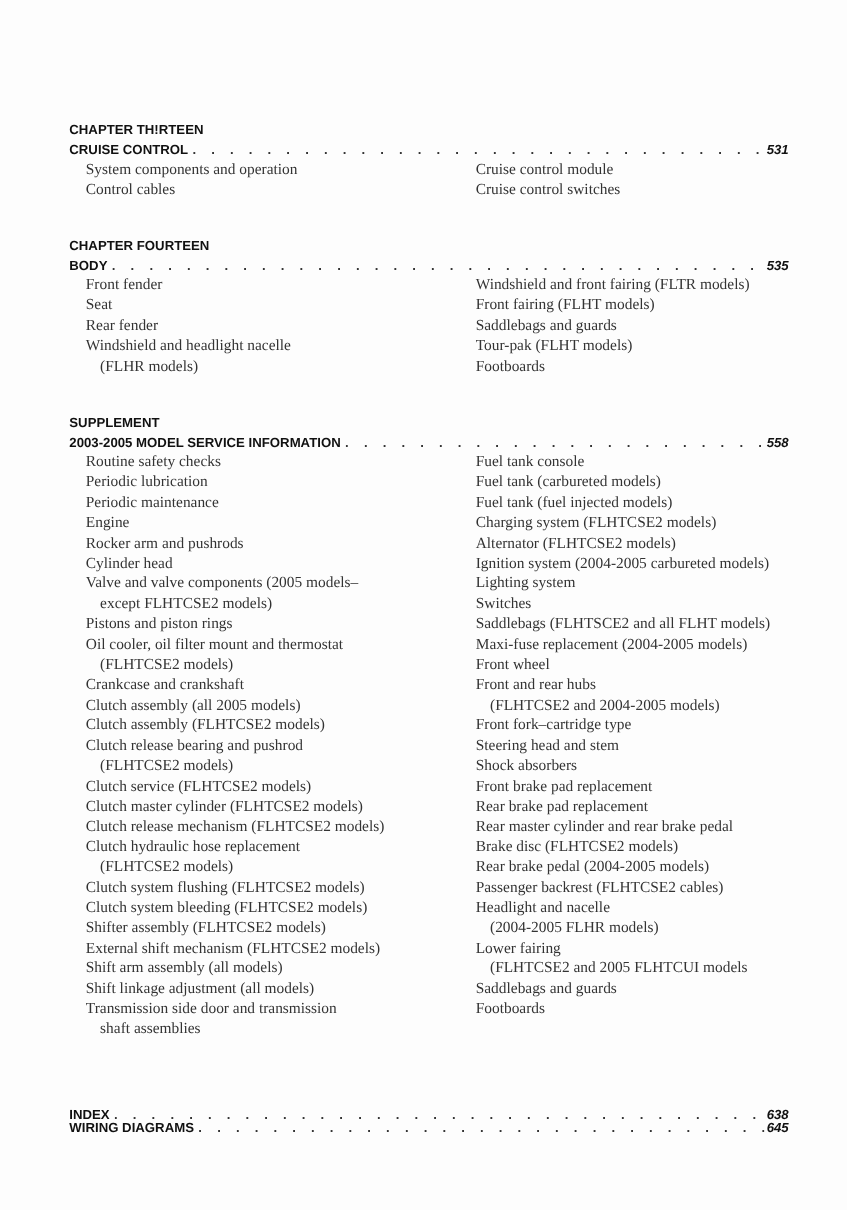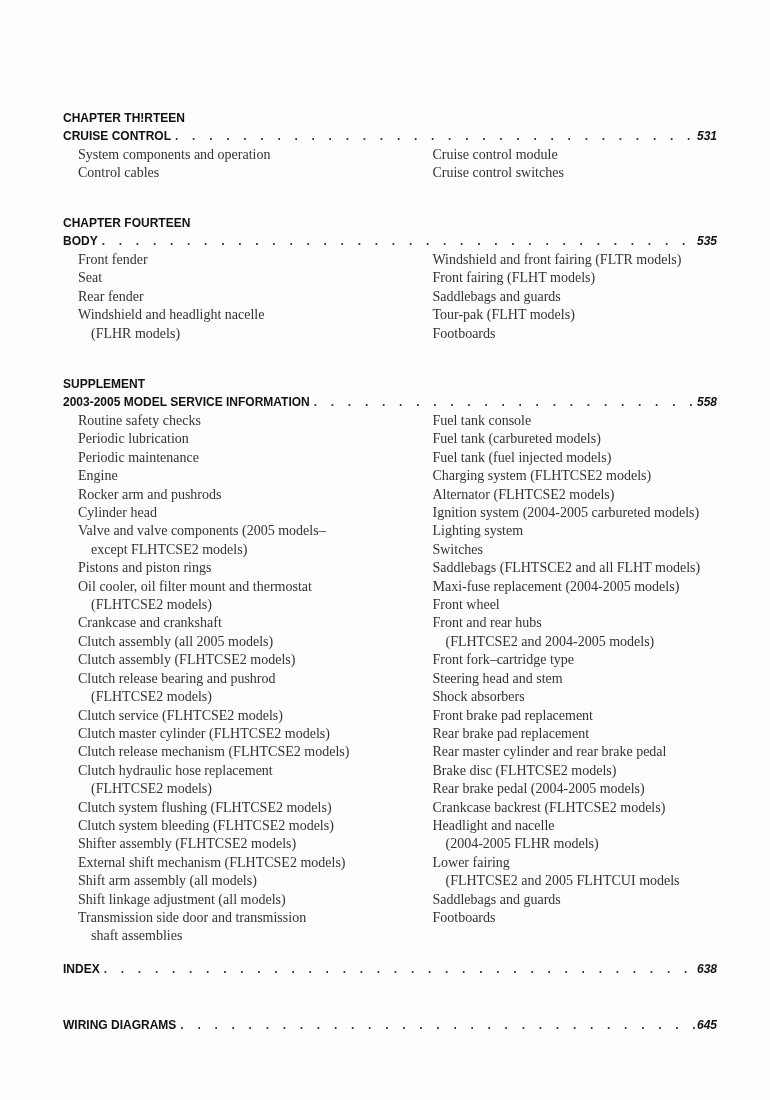--- a/index.html
+++ b/index.html
@@ -127,32 +127,32 @@
           <div class="item">Front and rear hubs</div>
           <div class="item indent">(FLHTCSE2 and 2004-2005 models)</div>
           <div class="item">Front fork–cartridge type</div>
           <div class="item">Steering head and stem</div>
           <div class="item">Shock absorbers</div>
           <div class="item">Front brake pad replacement</div>
           <div class="item">Rear brake pad replacement</div>
           <div class="item">Rear master cylinder and rear brake pedal</div>
           <div class="item">Brake disc (FLHTCSE2 models)</div>
           <div class="item">Rear brake pedal (2004-2005 models)</div>
-          <div class="item">Crankcase backrest (FLHTCSE2 models)</div>
+          <div class="item">Passenger backrest (FLHTCSE2 cables)</div>
           <div class="item">Headlight and nacelle</div>
           <div class="item indent">(2004-2005 FLHR models)</div>
           <div class="item">Lower fairing</div>
           <div class="item indent">(FLHTCSE2 and 2005 FLHTCUI models</div>
           <div class="item">Saddlebags and guards</div>
           <div class="item">Footboards</div>
         </div>
     </div>
   </div>
 
-  <div class="section solo" style="top:960px">
+  <div class="section solo" style="top:1004px">
     <div class="head">
       <span class="t">INDEX</span>
       <span class="dots">. . . . . . . . . . . . . . . . . . . . . . . . . . . . . . . . . . . . . . . . . . . . . . . . . . . . . . . . . . . .</span>
       <span class="p">638</span>
     </div>
   </div>
 
   <div class="section solo" style="top:1016px">
     <div class="head">
       <span class="t">WIRING DIAGRAMS</span>

